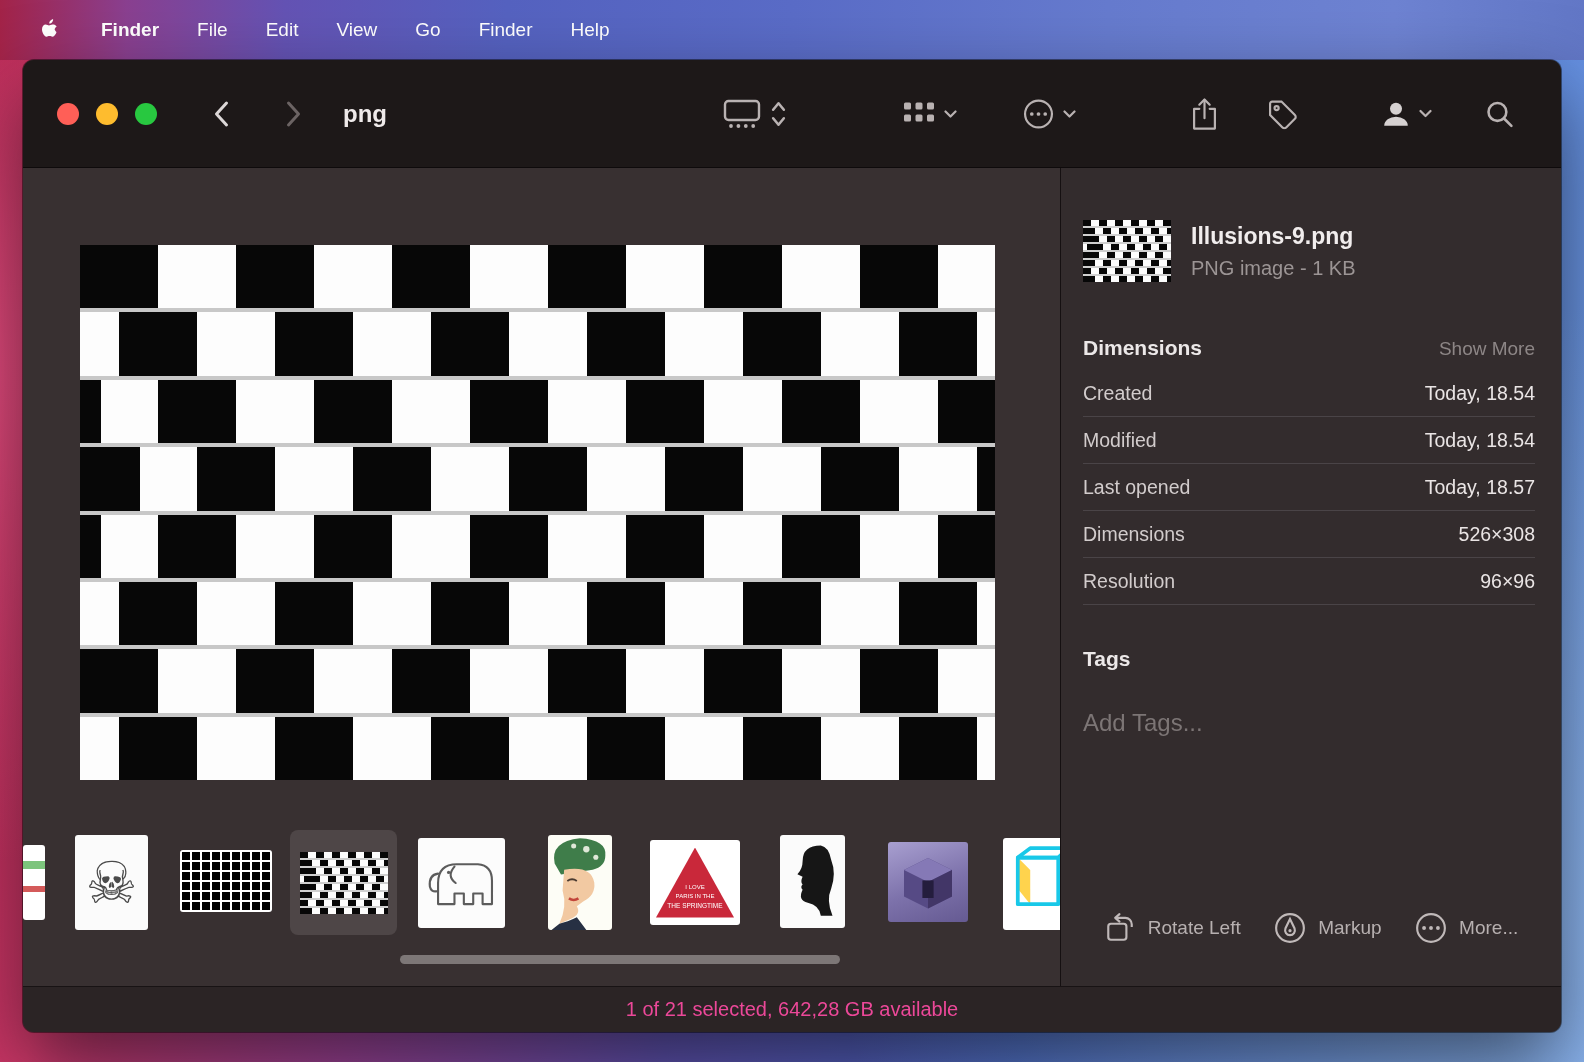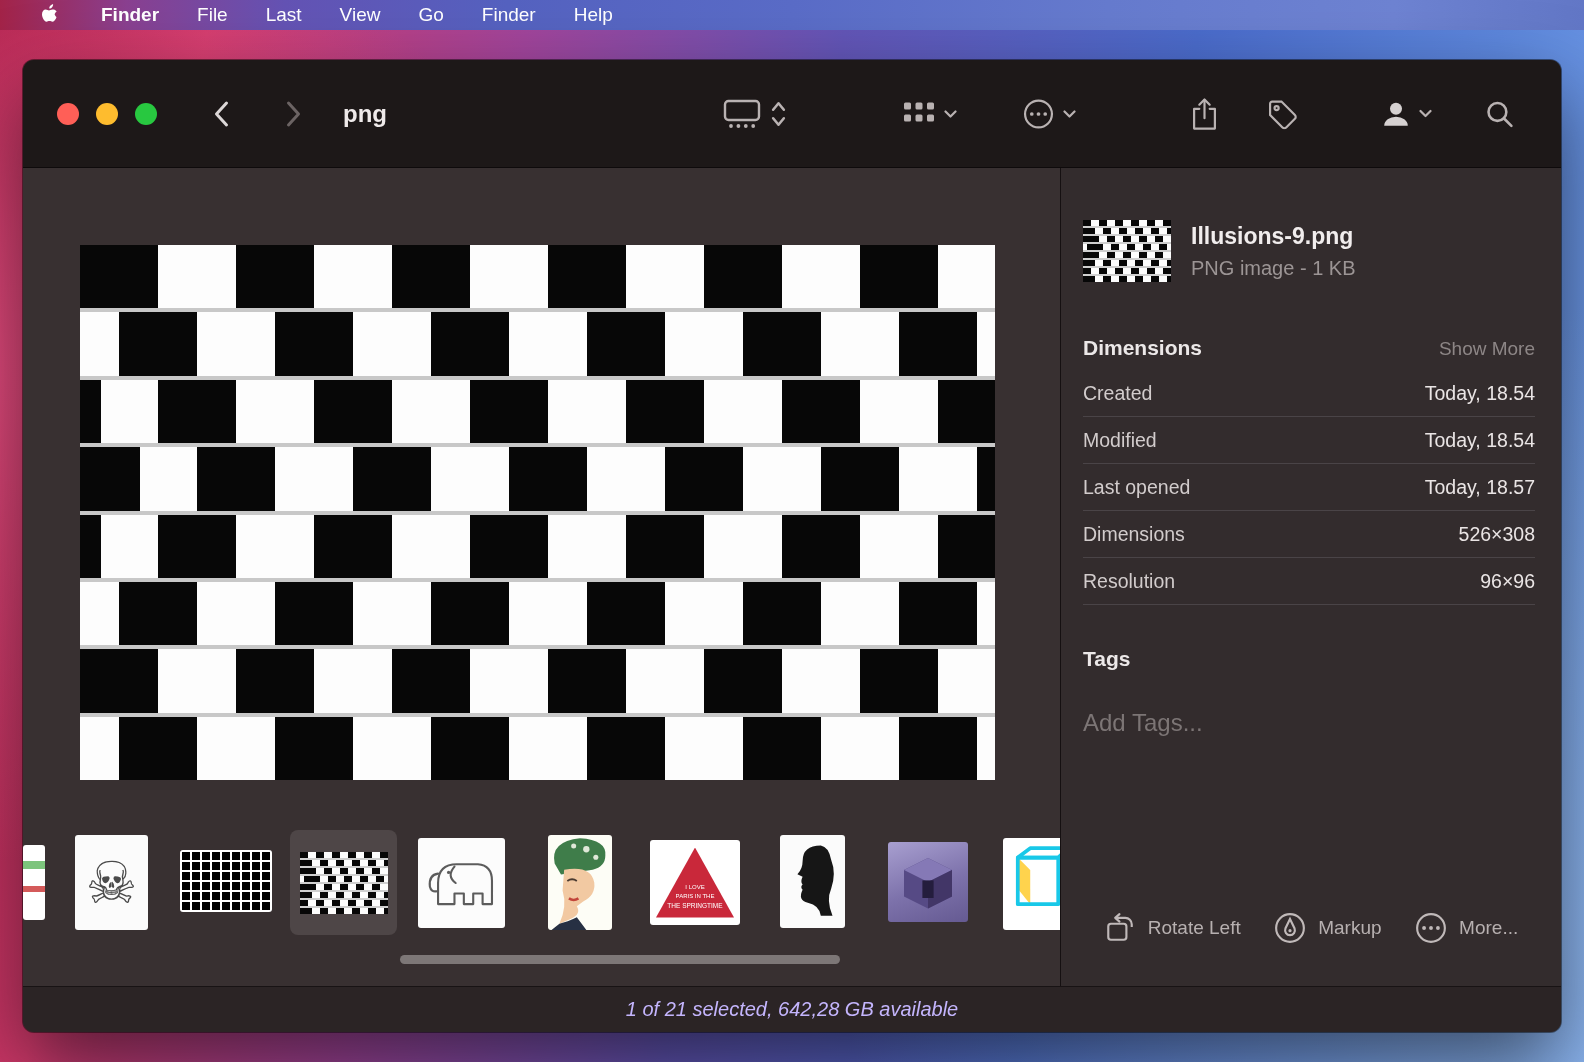--- a/index.html
+++ b/index.html
@@ -8,21 +8,21 @@
     font-family:"Liberation Sans","DejaVu Sans",sans-serif;
     background:
       radial-gradient(1200px 900px at -5% 35%, rgba(240,85,138,.85) 0%, rgba(240,85,138,0) 55%),
       radial-gradient(1500px 1100px at 110% 90%, rgba(150,190,245,.9) 0%, rgba(150,190,245,0) 60%),
       linear-gradient(100deg,#a81d46 0%,#d23a6c 12%,#a2459c 30%,#6356b8 48%,#4b6ccc 68%,#5d87dd 85%,#76a3e8 100%);
     position:relative;
   }
 
   
   .menubar {
-    position:absolute; top:0; left:0; width:1584px; height:30px;
+    position:absolute; top:0; left:0; width:1584px; height:60px;
     display:flex; align-items:center; color:#fff;
     background:linear-gradient(90deg,#a32348 0%,#8a4090 8%,#6453b4 18%,#5562c0 32%,#5a6cc7 50%,#667bce 70%,#6e83d2 88%,#6277c6 100%);
     font-size:19px;
   }
   .menubar .apple { padding:0 22px 0 40px; display:flex; align-items:center; }
   .menu-item { padding:0 19px; cursor:default; }
   .menu-item.app { font-weight:700; }
 
   
   .window {
@@ -132,39 +132,39 @@
   .add-tags { margin-top:38px; font-size:24px; color:#7c7575; }
   .insp-actions { position:absolute; left:26px; right:26px; bottom:42px;
     display:flex; justify-content:space-around; }
   .act { display:flex; flex-direction:row; align-items:center; gap:12px;
     color:#c0b9b9; cursor:default; }
   .act-label { font-size:19px; color:#b7b0b0; }
 
   
   .statusbar { flex:0 0 46px; background:#2b2425; border-top:1px solid #181314;
     display:flex; align-items:center; justify-content:center; }
-  .status-text { font-size:20px; color:#c4b5fd;font-style:italic; }
+  .status-text { font-size:20px; color:#ec4899; }
 
   svg { display:block; }
 </style>
 </head>
 <body>
 
 <div class="menubar">
   <span class="apple">
     <span>
       <svg width="20" height="24" viewBox="0 0 20 24" fill="#fff">
         <path d="M14.5 12.6c0-2.6 2.1-3.9 2.2-4-1.2-1.8-3.1-2-3.8-2-1.6-.2-3.1 1-3.9 1s-2-1-3.4-1C3.9 6.7 2 8.1 2 11.3c0 1.9.7 3.9 1.6 5.2.8 1.1 1.7 2.4 2.9 2.3 1.2 0 1.6-.7 3-.7s1.8.7 3 .7c1.3 0 2.1-1.1 2.8-2.2.9-1.3 1.2-2.5 1.2-2.6-.1 0-2-1.4-2-3.4z"></path>
         <path d="M12.1 4.2c.7-.8 1.1-1.9 1-3-1 0-2.1.7-2.8 1.5-.6.7-1.2 1.8-1 2.9 1.1.1 2.2-.6 2.8-1.4z"></path>
       </svg>
     </span>
   </span>
   <span class="menu-item app">Finder</span>
   <span class="menu-item">File</span>
-  <span class="menu-item">Last</span>
+  <span class="menu-item">Edit</span>
   <span class="menu-item">View</span>
   <span class="menu-item">Go</span>
   <span class="menu-item">Finder</span>
   <span class="menu-item">Help</span>
 </div>
 
 <div class="window">
 
   <div class="toolbar">
     <div class="tb traffic">

